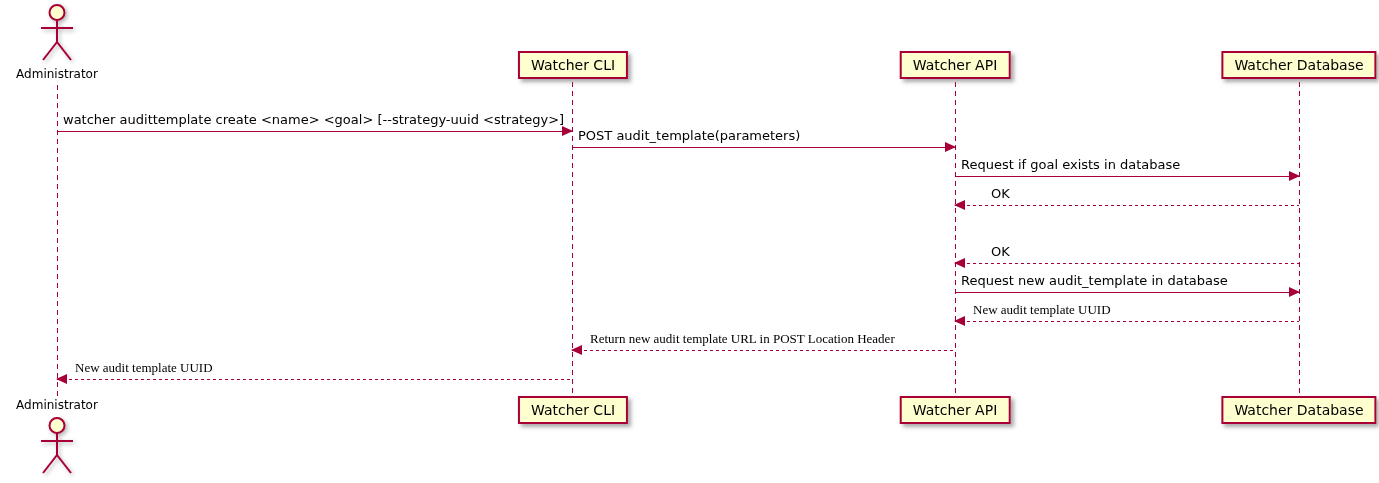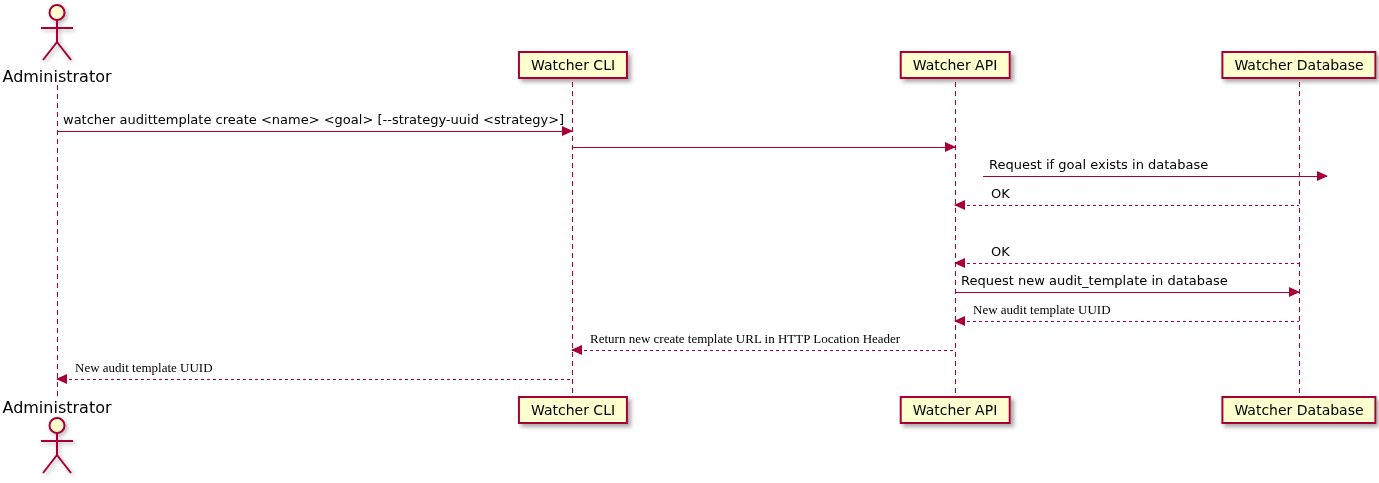--- a/index.html
+++ b/index.html
@@ -24,21 +24,21 @@
     border:2px solid #A80036;
     padding:4px 11px;
     font-size:14px;
     white-space:nowrap;
     box-shadow:3px 3px 4px rgba(100,100,100,0.55);
   }
   
   .actor-label{
     position:absolute;
     transform:translateX(-50%);
-    font-size:16px;
+    font-size:12px;
     white-space:nowrap;
   }
   .actor-svg{position:absolute;filter:drop-shadow(2.5px 2.5px 2px rgba(120,120,120,0.55));}
   
   .msg{position:absolute;height:26px;}
   .msg-text{
     position:absolute;left:6px;top:0;
     font-size:13px;white-space:nowrap;
   }
   .msg.lpad .msg-text{left:18px;font-family:Liberation Serif, serif;}
@@ -75,25 +75,26 @@
   <div class="pbox" style="left:955px;top:51px;">Watcher API</div>
   <div class="pbox" style="left:1299px;top:51px;">Watcher Database</div>
 
   <div class="msg solid" style="left:57px;top:99px;width:515px;margin-top:13px;">
     <div class="msg-text">watcher audittemplate create &lt;name&gt; &lt;goal&gt; [--strategy-uuid &lt;strategy&gt;]</div>
     <div class="msg-line"></div>
     <span class="arr r"></span>
   </div>
 
   <div class="msg solid" style="left:572px;top:128px;width:383px;">
+    <div class="msg-text">POST audit_template(parameters)</div>
     <div class="msg-line"></div>
     <span class="arr r"></span>
   </div>
 
-  <div class="msg solid" style="left:955px;top:157px;width:344px;margin-left:28px;">
+  <div class="msg solid" style="left:955px;top:157px;width:344px;">
     <div class="msg-text">Request if goal exists in database</div>
     <div class="msg-line"></div>
     <span class="arr r"></span>
   </div>
 
   <div class="msg dashed lpad2" style="left:955px;top:186px;width:344px;">
     <div class="msg-text">OK</div>
     <div class="msg-line"></div>
     <span class="arr l"></span>
   </div>
@@ -111,21 +112,21 @@
     <span class="arr r"></span>
   </div>
 
   <div class="msg dashed lpad" style="left:955px;top:302px;width:344px;">
     <div class="msg-text">New audit template UUID</div>
     <div class="msg-line"></div>
     <span class="arr l"></span>
   </div>
 
   <div class="msg dashed lpad" style="left:572px;top:331px;width:383px;">
-    <div class="msg-text">Return new create template URL in HTTP Location Header</div>
+    <div class="msg-text">Return new audit template URL in POST Location Header</div>
     <div class="msg-line"></div>
     <span class="arr l"></span>
   </div>
 
   <div class="msg dashed lpad" style="left:57px;top:360px;width:515px;">
     <div class="msg-text">New audit template UUID</div>
     <div class="msg-line"></div>
     <span class="arr l"></span>
   </div>
 

